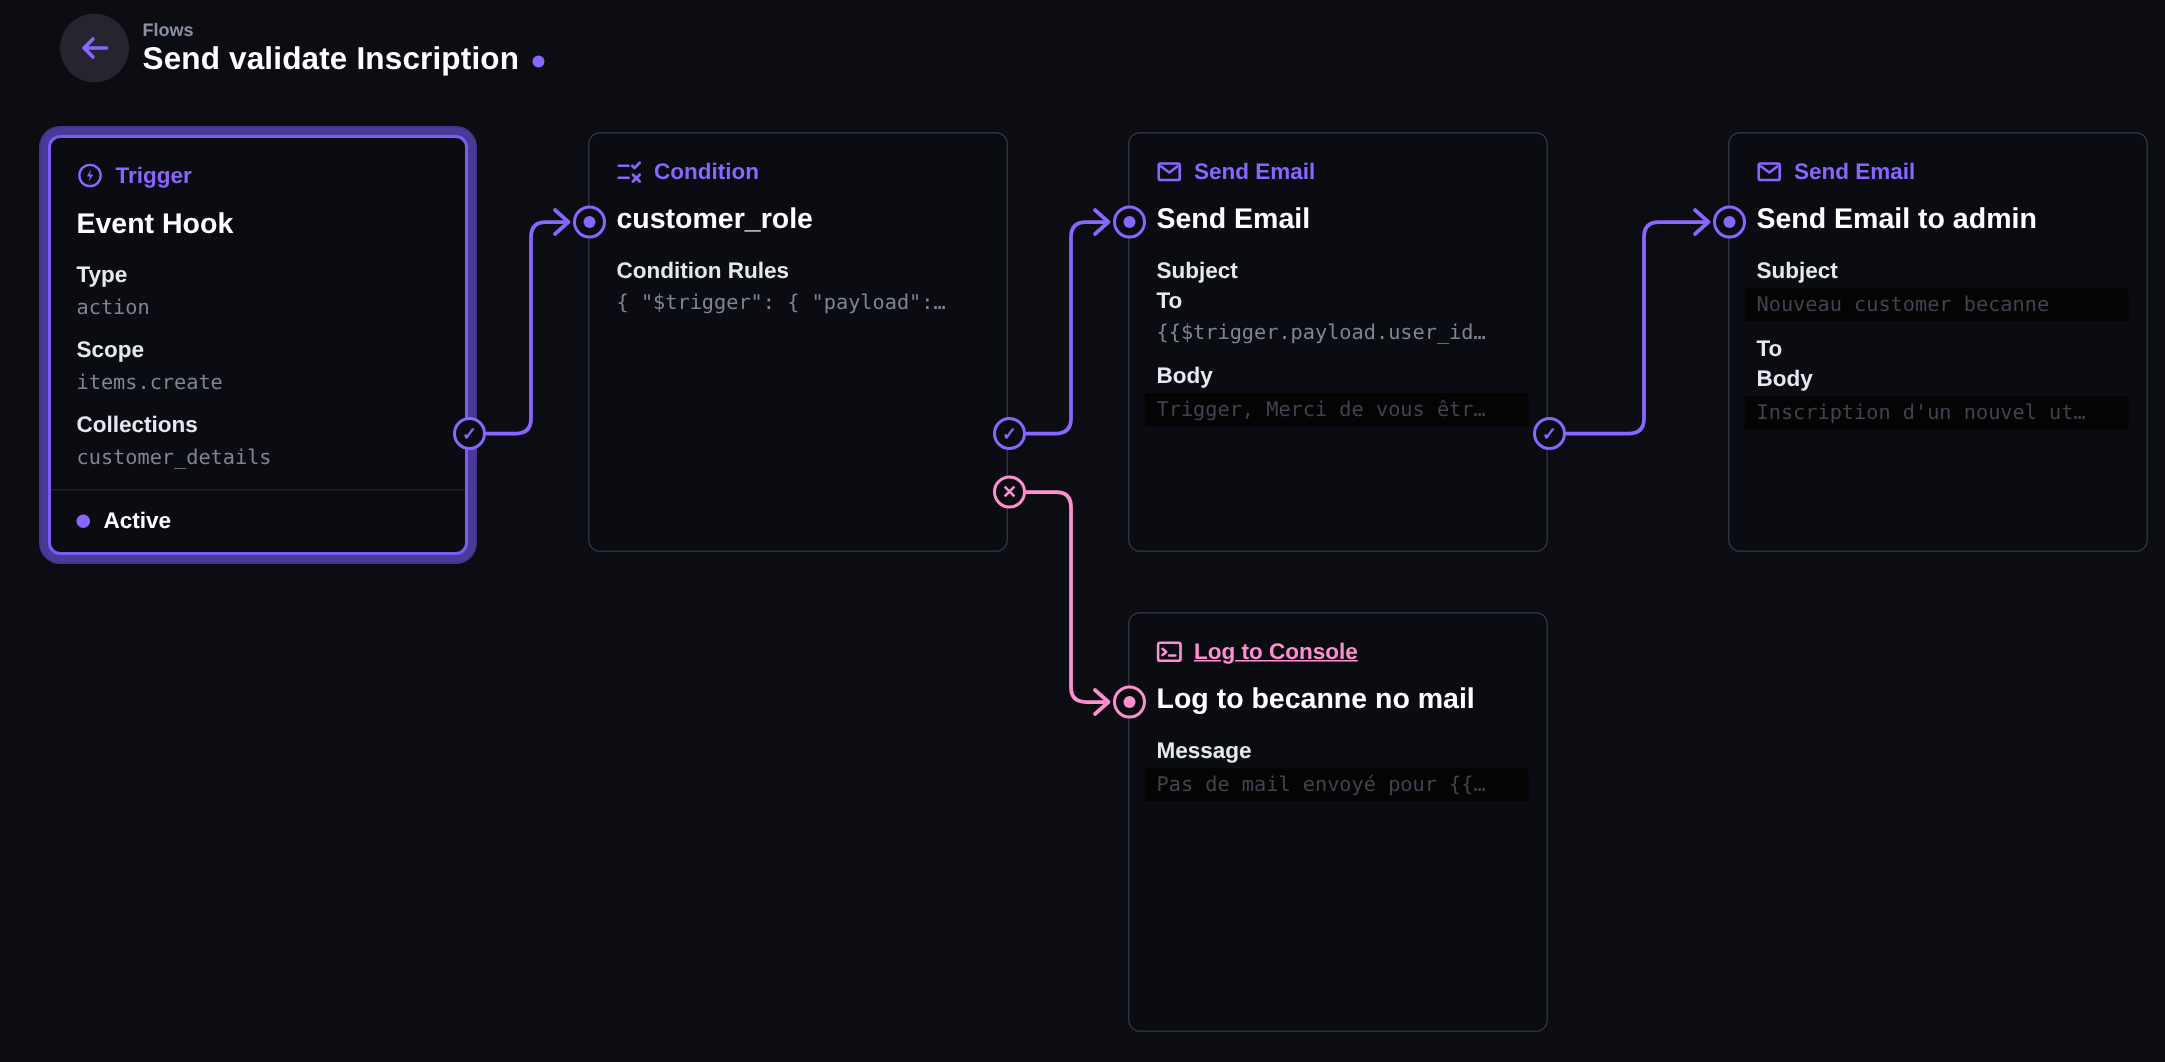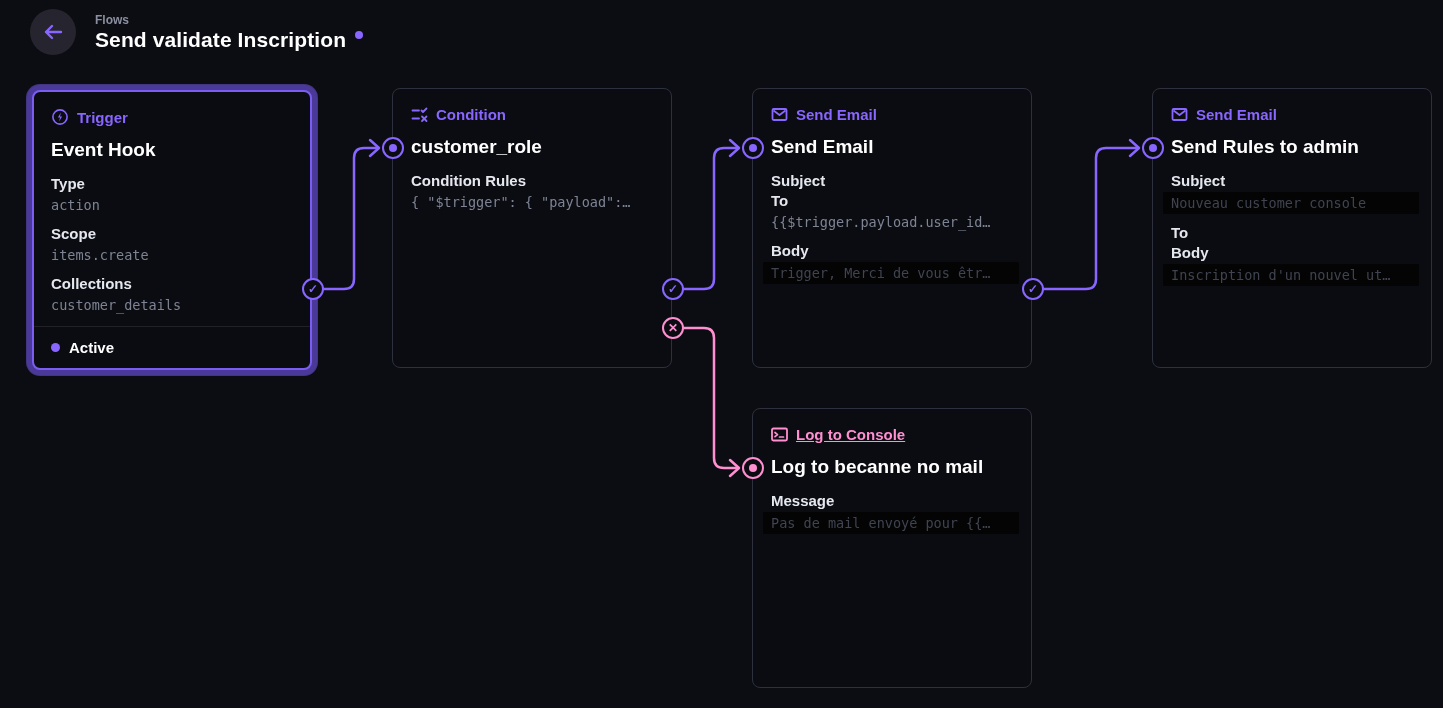--- a/index.html
+++ b/index.html
@@ -10,40 +10,40 @@
     color:#fff;
     overflow:hidden;
     position:relative;
   }
 
   
   .app-header {
     height:64px;
     display:flex;
     align-items:center;
-    padding-left:30px;
-    gap:19px;
+    padding-left:40px;
+    gap:9px;
   }
   .back-btn {
     width:46px; height:46px;
     border-radius:50%;
     background:#26252f;
     display:flex; align-items:center; justify-content:center;
     cursor:pointer;
     flex:0 0 auto;
   }
   .back-btn svg { display:block; }
   .title-block { display:flex; flex-direction:column; }
   .breadcrumb {
     font-size:12px;
     color:#8a90a0;
     font-weight:600;
     margin-bottom:1px;
   }
-  .page-title-row { display:flex; gap:9px; }
+  .page-title-row { display:flex; align-items:center; gap:9px; }
   .page-title {
     font-size:21px;
     font-weight:700;
     color:#fff;
     letter-spacing:0.1px;
   }
   .title-dot {
     width:8px; height:8px; border-radius:50%;
     background:#8866ff;
     margin-top:3px;
@@ -221,23 +221,23 @@
   </div>
 
   <div class="card" style="left:1152px; top:88px;">
     <div class="panel-label">
       <svg width="17" height="17" viewBox="0 0 17 17">
         <rect x="1.5" y="3" width="14" height="11" rx="1.2" fill="none" stroke="currentColor" stroke-width="1.8"></rect>
         <path d="M2.5 4.5 L8.5 9 L14.5 4.5" fill="none" stroke="currentColor" stroke-width="1.8" stroke-linejoin="round"></path>
       </svg>
       <span>Send Email</span>
     </div>
-    <div class="card-title">Send Rules to admin</div>
+    <div class="card-title">Send Email to admin</div>
     <div class="field-label">Subject</div>
-    <div class="field-value redacted">Nouveau customer console</div>
+    <div class="field-value redacted">Nouveau customer becanne</div>
     <div class="field-label">To</div>
     <div class="field-label">Body</div>
     <div class="field-value redacted">Inscription d'un nouvel ut…</div>
   </div>
 
   <div class="card pink" style="left:752px; top:408px;">
     <div class="panel-label">
       <svg width="17" height="17" viewBox="0 0 17 17">
         <rect x="1" y="2.5" width="15" height="12" rx="1.4" fill="none" stroke="currentColor" stroke-width="1.8"></rect>
         <path d="M4 6.5 L6.5 8.6 L4 10.7" fill="none" stroke="currentColor" stroke-width="1.7" stroke-linecap="round" stroke-linejoin="round"></path>

